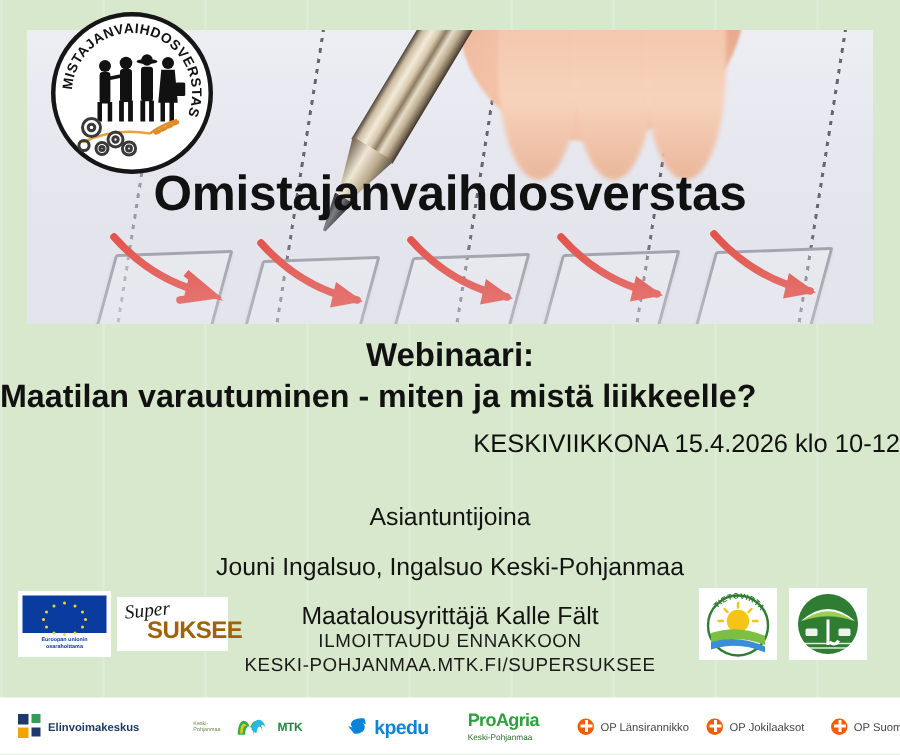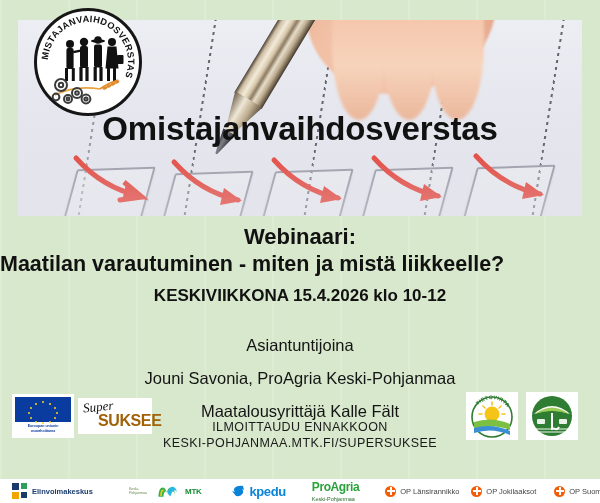--- a/index.html
+++ b/index.html
@@ -124,22 +124,22 @@
   
   .webinar-line{
     position:absolute;left:0;right:0;top:224px;text-align:center;
     font-size:22px;font-weight:bold;color:#111;
   }
   .topic-line{
     position:absolute;left:0;right:0;top:252px;text-align:left;
     font-size:21.5px;font-weight:bold;color:#111;
   }
   .date-line{
-    position:absolute;left:0;right:0;top:286px;text-align:center;
-    font-size:17px;font-weight:bold;color:#111;
+    position:absolute;left:0;right:0;top:286px;text-align:right;
+    font-size:17px;font-weight:normal;color:#111;
   }
   .experts{
     position:absolute;left:0;right:0;top:323px;text-align:center;
     font-size:16.5px;color:#141414;line-height:21px;
   }
   .experts div{margin:12px;}
   .register{
     position:absolute;left:0;right:0;top:419px;text-align:center;
     font-size:12.5px;color:#1a1a1a;line-height:16px;letter-spacing:.4px;
   }
@@ -176,21 +176,21 @@
     position:absolute;left:466px;top:392px;width:52px;height:48px;background:#fff;
     box-sizing:border-box;
   }
   .mela-box{
     position:absolute;left:526px;top:392px;width:52px;height:48px;background:#fff;
     box-sizing:border-box;
   }
 
   
   .footer{
-    position:absolute;left:0;right:0;bottom:0;height:24px;background:#ffffff;
+    position:absolute;left:0;right:0;bottom:0;height:38px;background:#ffffff;
     display:flex;align-items:center;
   }
   .f-item{display:flex;align-items:center;gap:4px;}
   .f-text{font-size:7.5px;font-weight:bold;color:#1b3a6b;white-space:nowrap;}
   .op-text{font-size:7.5px;color:#444;white-space:nowrap;}
   .op-dot{
     width:11px;height:11px;border-radius:50%;background:#f25c05;position:relative;
     flex:0 0 auto;
   }
   .op-dot:before{
@@ -318,21 +318,21 @@
   </div>
 
   <div class="title">Omistajanvaihdosverstas</div>
 
   <div class="webinar-line">Webinaari:</div>
   <div class="topic-line">Maatilan varautuminen - miten ja mistä liikkeelle?</div>
   <div class="date-line">KESKIVIIKKONA 15.4.2026 klo 10-12</div>
 
   <div class="experts">
     <div>Asiantuntijoina</div>
-    <div>Jouni Savonia, ProAgria Keski-Pohjanmaa</div>
+    <div>Jouni Ingalsuo, Ingalsuo Keski-Pohjanmaa</div>
     <div>Maatalousyrittäjä Kalle Fält</div>
   </div>
 
   <div class="register">
     <div>ILMOITTAUDU ENNAKKOON</div>
     <div>KESKI-POHJANMAA.MTK.FI/SUPERSUKSEE</div>
   </div>
 
   <div class="eu-box">
     <div class="eu-flag">

